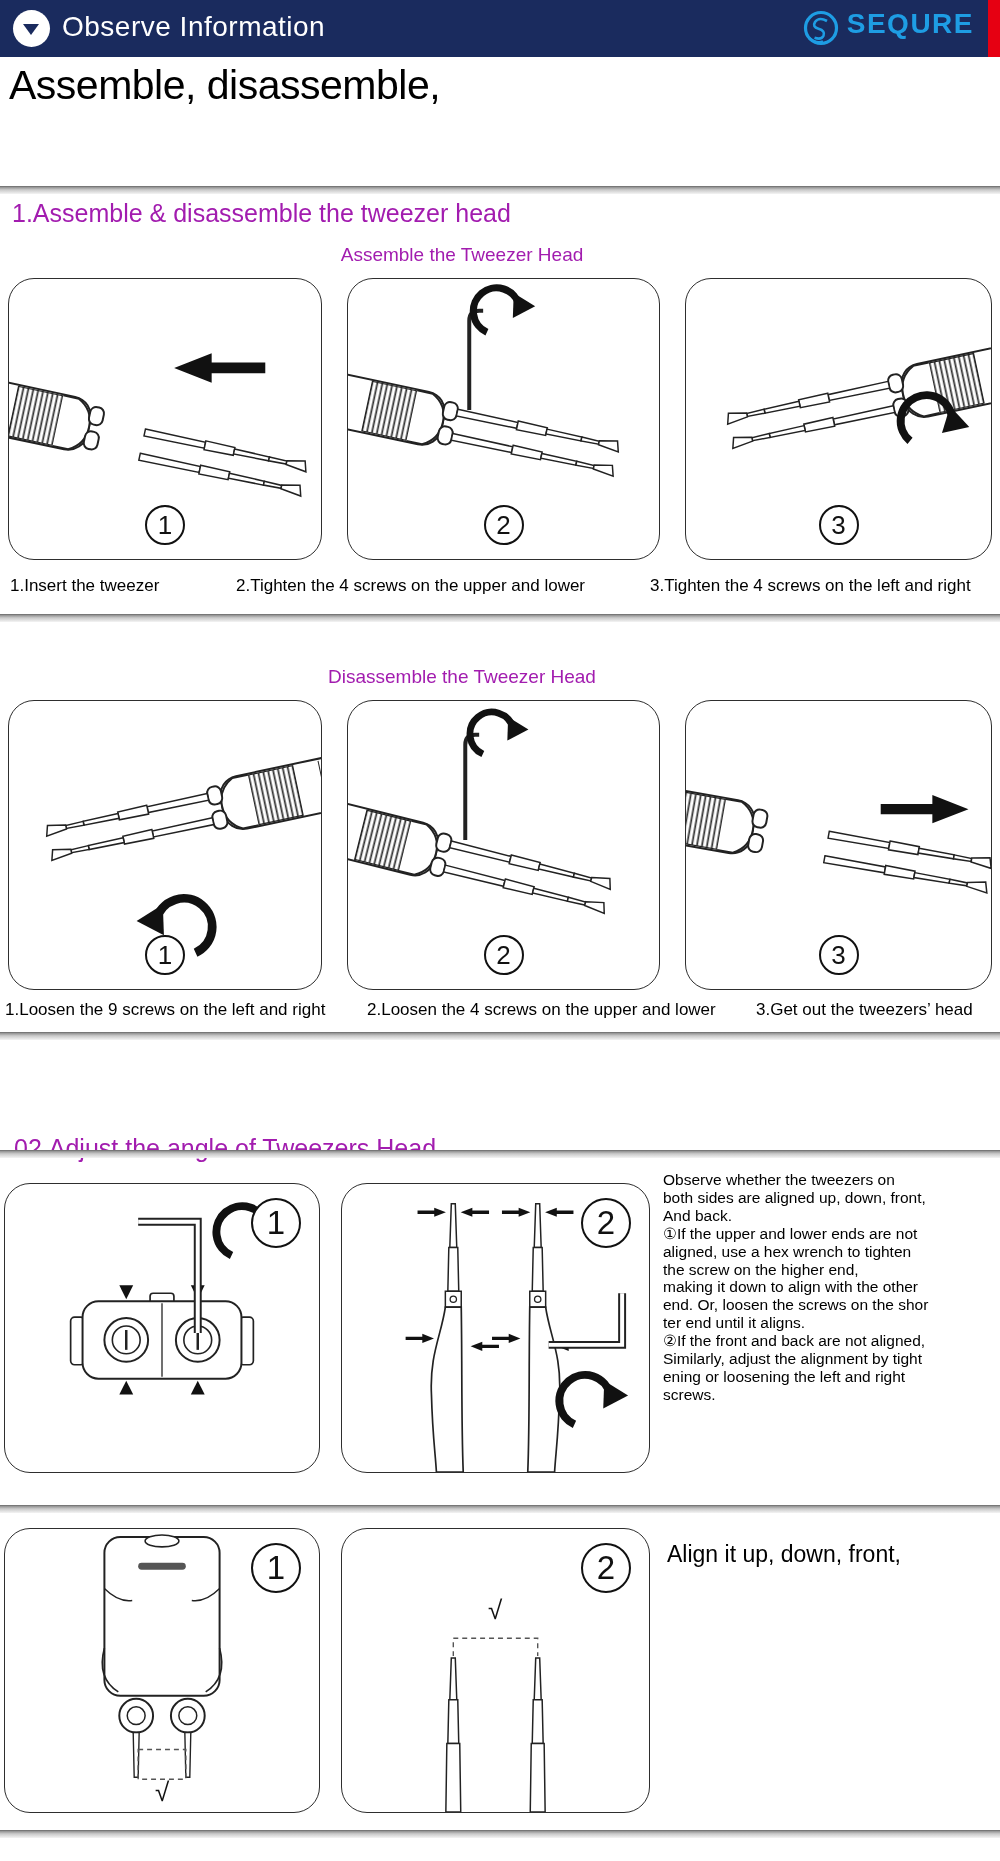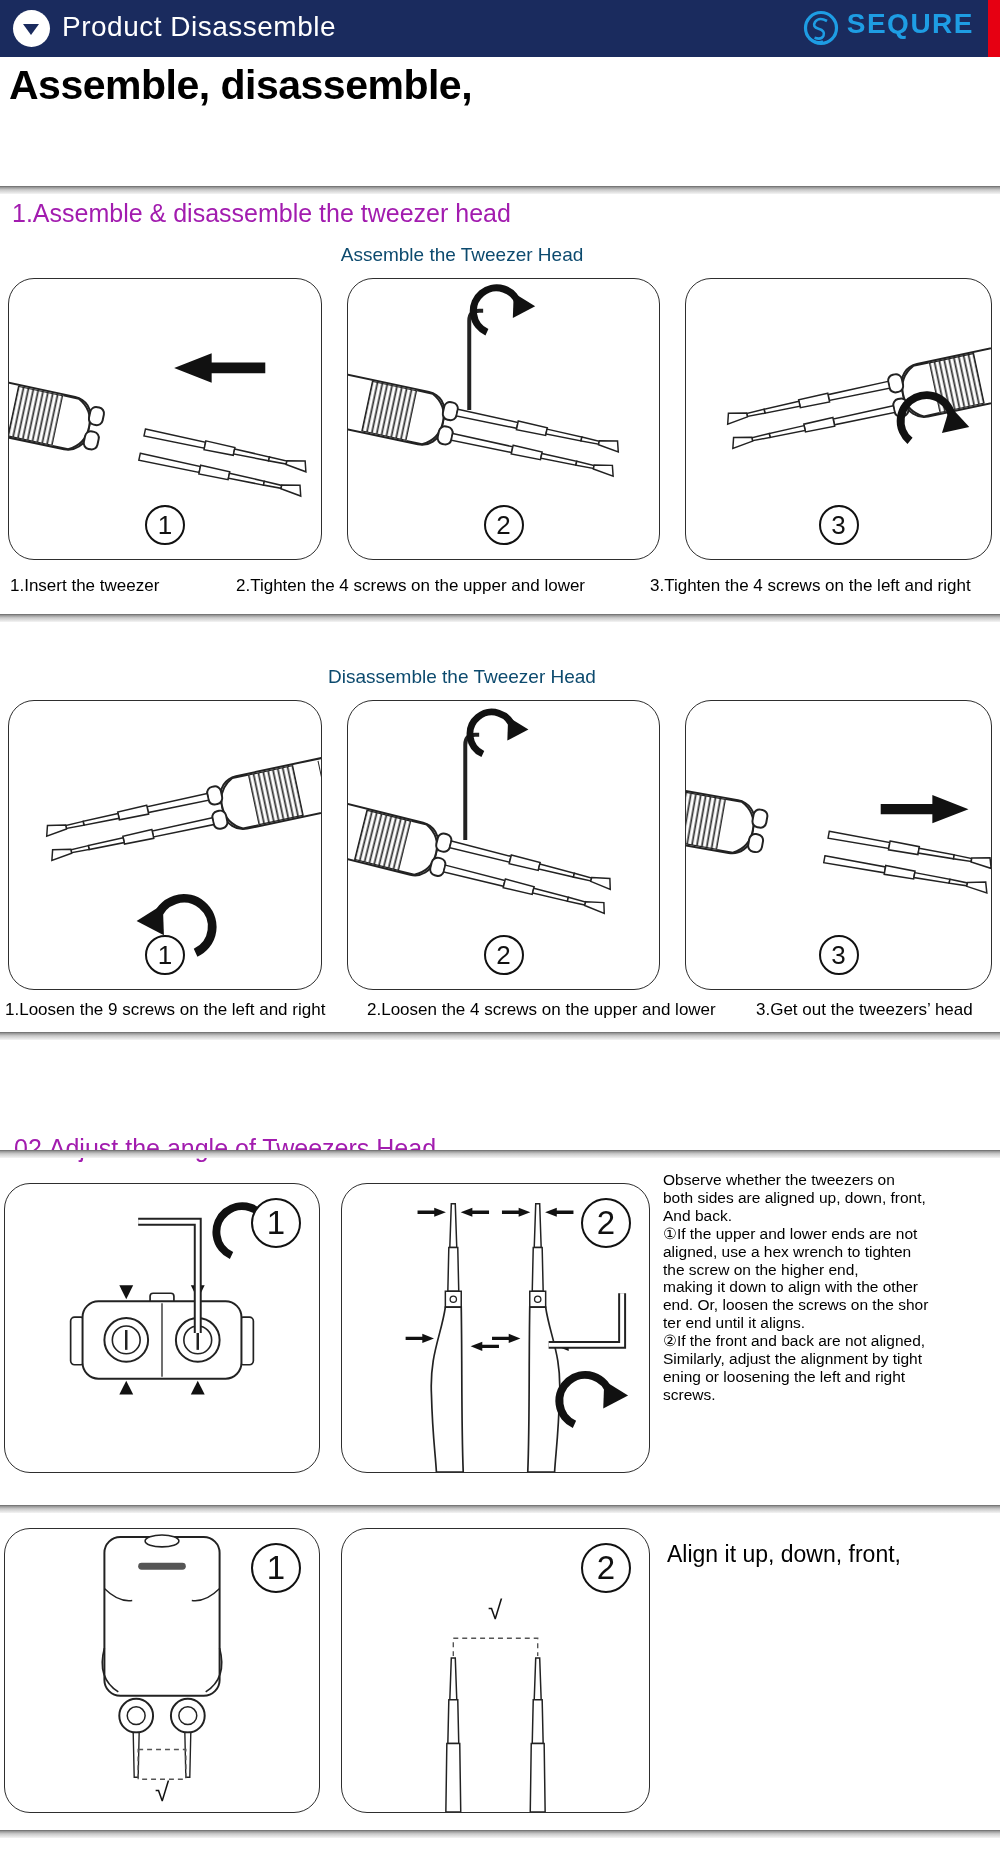--- a/index.html
+++ b/index.html
@@ -10,25 +10,25 @@
   .header{position:absolute;left:0;top:0;width:1000px;height:57px;background:#1a2b5e;}
   .hicon{position:absolute;left:13px;top:10px;width:37px;height:37px;border-radius:50%;background:#fff;}
   .hicon .tri{position:absolute;left:10px;top:14px;width:0;height:0;
               border-left:8px solid transparent;border-right:8px solid transparent;border-top:11px solid #1a2b5e;}
   .htitle{position:absolute;left:62px;top:11px;font-size:28px;color:#fff;letter-spacing:.5px;}
   .logo{position:absolute;right:26px;top:8px;height:40px;display:flex;align-items:flex-start;gap:6px;}
   .logotext{font-size:28px;font-weight:700;color:#1e9de4;letter-spacing:1.5px;}
   .redbar{position:absolute;right:0;top:0;width:12px;height:57px;background:#e60012;}
 
   
-  .pagetitle{position:absolute;left:9px;top:62px;font-size:41px;font-weight:700;line-height:47px;letter-spacing:-.5px;color:#000;}
+  .pagetitle{position:absolute;left:9px;top:62px;font-size:41px;font-weight:400;line-height:47px;letter-spacing:-.5px;color:#000;}
   .divider{position:absolute;left:0;width:1000px;height:7px;
            background:linear-gradient(180deg,#8f8f8f 0%,#c9c9c9 40%,#f4f4f4 100%);border-top:1px solid #777;}
   .h2{position:absolute;left:12px;font-size:25px;color:#a21caf;}
-  .subtitle{position:absolute;left:0;width:924px;text-align:center;font-size:19px;color:#0c4a6e;}
+  .subtitle{position:absolute;left:0;width:924px;text-align:center;font-size:19px;color:#a21caf;}
 
   
   .panel{position:absolute;background:#fff;border:1.7px solid #2e2e2e;border-radius:26px;box-sizing:border-box;}
   .panel svg{position:absolute;left:0;top:0;width:100%;height:100%;}
   .stepnum{position:absolute;left:50%;transform:translateX(-50%);bottom:14px;width:36px;height:36px;
            border:2px solid #111;border-radius:50%;display:flex;align-items:center;justify-content:center;
            font-size:26px;color:#111;background:#fff;}
   .bignum{position:absolute;top:14px;right:18px;width:46px;height:46px;border:2.5px solid #111;border-radius:50%;
           display:flex;align-items:center;justify-content:center;font-size:33px;color:#111;background:#fff;}
   .caption{position:absolute;font-size:17px;color:#000;white-space:nowrap;}
@@ -81,21 +81,21 @@
         <circle cx="112" cy="116" r="3.2" fill="#fff" stroke="#222" stroke-width="1.3"></circle>
         <path d="M104,124 C100,152 88,172 90,212 C91,252 94,272 95,290 L122,290 C120,240 121,180 120,124 Z" fill="#fff" stroke="#222" stroke-width="1.7"></path>
       </g>
     </defs>
   </svg>
 
   <div class="header">
     <div class="hicon">
         <div class="tri"></div>
       </div>
-    <div class="htitle">Product Disassemble</div>
+    <div class="htitle">Observe Information</div>
     <div class="logo">
       <svg width="40" height="40" viewBox="0 0 40 40">
         <circle cx="20" cy="20" r="15.5" fill="none" stroke="#1e9de4" stroke-width="3.2"></circle>
         <path d="M26,13 q-8,-4.5 -12,1 q-3,5 3.5,6.8 q7,2 5,7 q-2,4.5 -9,2" fill="none" stroke="#1e9de4" stroke-width="2.6"></path>
         <path d="M8,30 q7,6 14,3.5" fill="none" stroke="#1e9de4" stroke-width="2.6"></path>
       </svg>
       <span class="logotext">SEQURE</span>
     </div>
     <div class="redbar"></div>
   </div>

